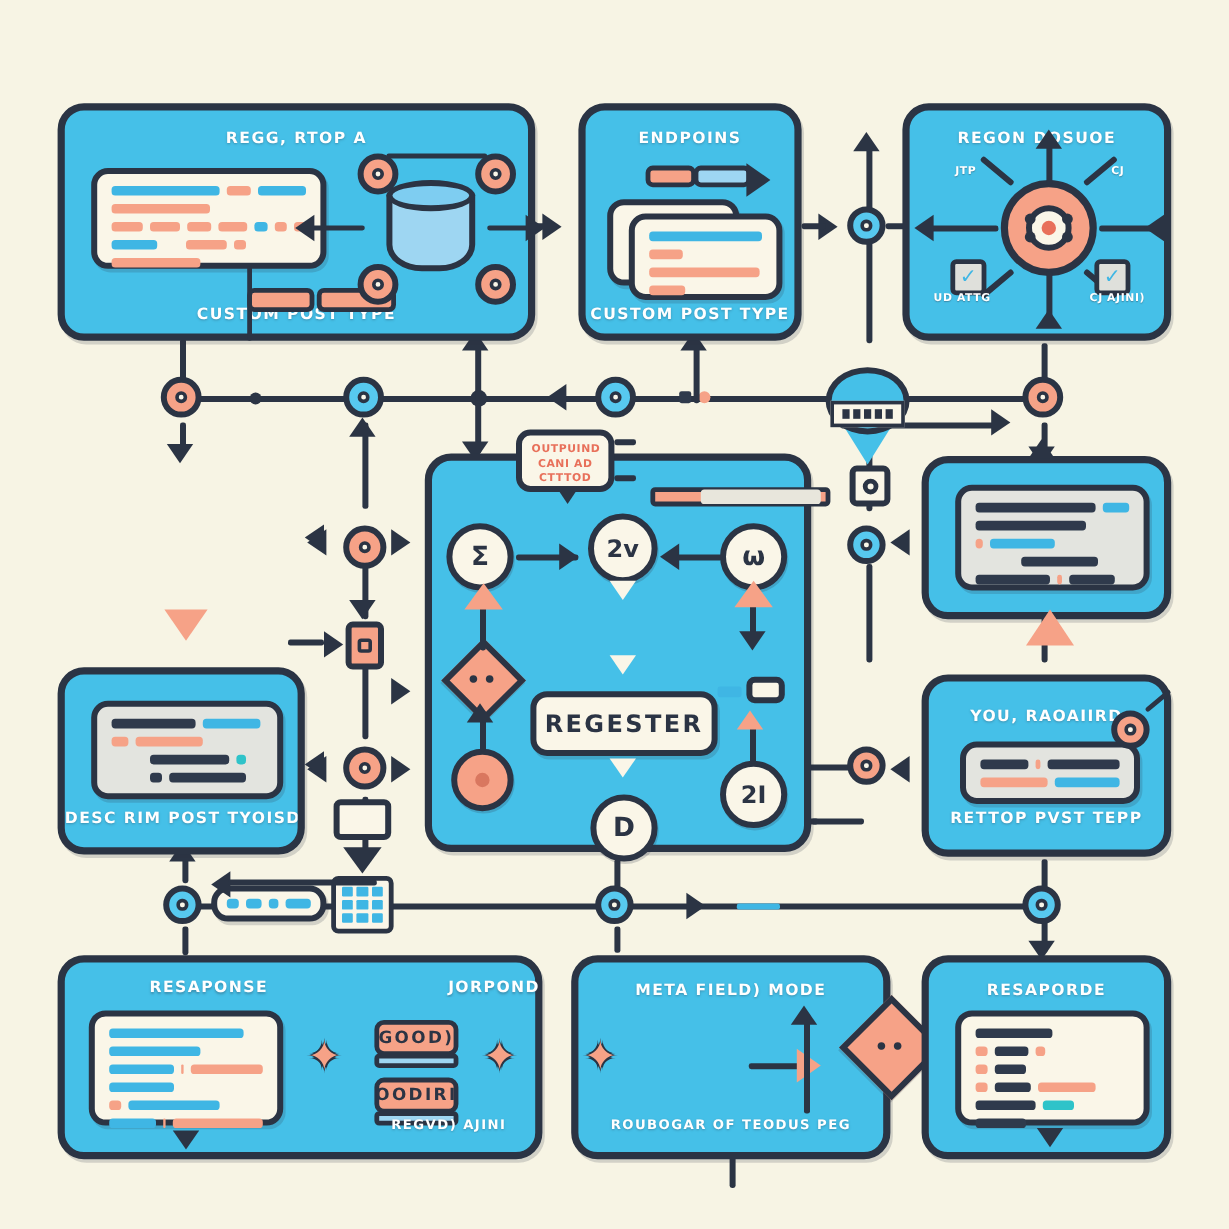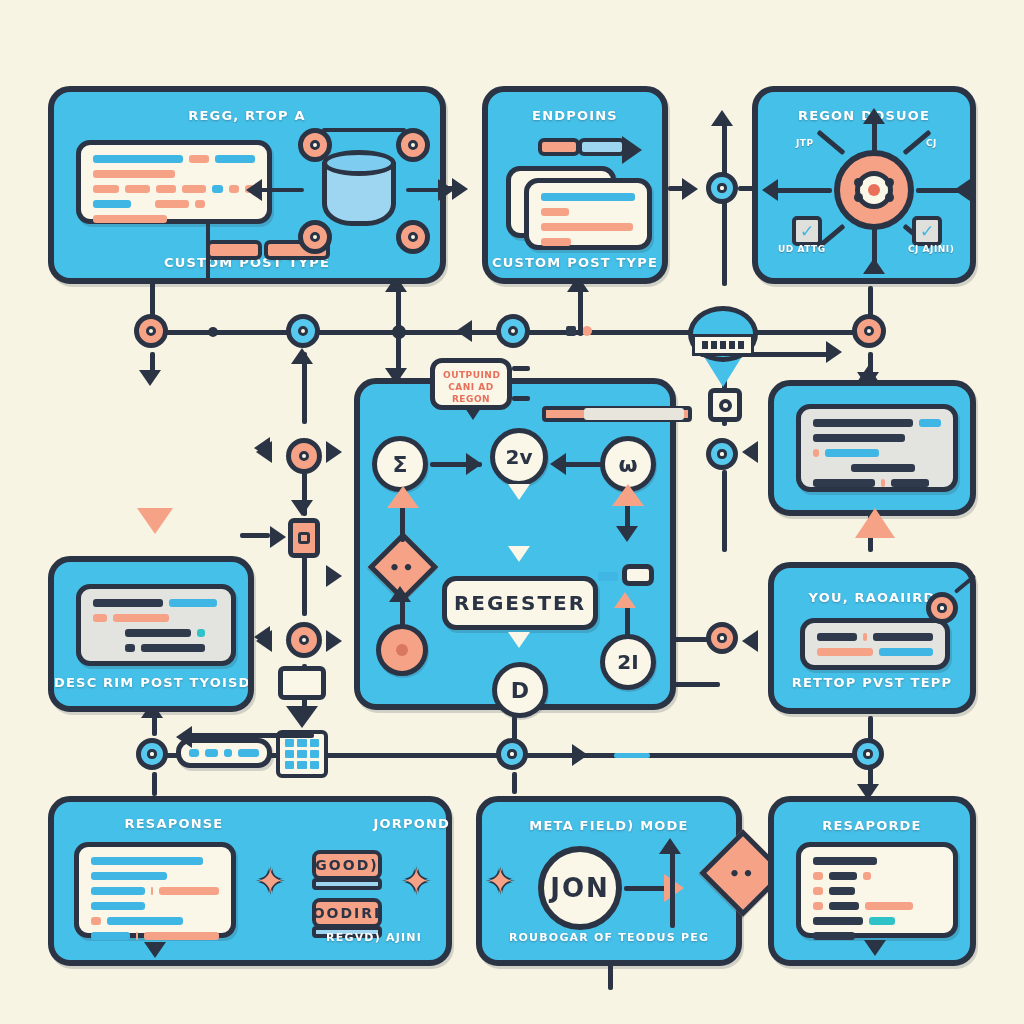--- a/index.html
+++ b/index.html
@@ -495,21 +495,21 @@
     <div class="ln-h blue" style="left:238px;top:188px;width:20px;height:9px;"></div>
     <div class="boxnode" style="left:262px;top:180px;width:32px;height:22px;background:#faf6e8;border-radius:7px;"></div>
 
     <div class="bar" style="left:182px;top:22px;width:150px;height:16px;border-radius:4px;"></div>
     <div class="bar cream" style="left:224px;top:24px;width:100px;height:12px;border-width:0;border-radius:3px;background:#e8e6dc;"></div>
   </div>
 
   <div class="callout" style="left:430px;top:358px;width:82px;height:52px;">
     <div>OUTPUIND</div>
     <div>CANI AD</div>
-    <div>REGON</div>
+    <div>CTTTOD</div>
     <div class="tip"></div>
   </div>
   <div class="ln-h" style="left:512px;top:366px;width:18px;"></div>
   <div class="ln-h" style="left:512px;top:396px;width:18px;"></div>
 
   <div class="panel" style="left:768px;top:380px;width:208px;height:136px;">
     <div class="card grey" style="left:22px;top:18px;width:162px;height:88px;">
       <div class="ln">
           <span class="seg c-dark" style="width:100px;"></span>
           <span class="seg c-blue" style="width:22px;"></span>
@@ -596,21 +596,20 @@
     <div class="bar blue" style="left:258px;top:124px;width:70px;height:12px;border-radius:4px;"></div>
 
     <div class="pfoot" style="left:230px;width:180px;bottom:16px;font-size:11px;">REGVD) AJINI</div>
 
     <div class="sparkle" style="left:348px;top:62px;">✦</div>
     <div class="arr arr-d" style="left:90px;top:140px;border-top-color:#2b3444;"></div>
   </div>
 
   <div class="panel" style="left:476px;top:796px;width:266px;height:170px;">
     <div class="ptitle" style="top:16px;">META FIELD) MODE</div>
-    <div class="bigcirc" style="left:56px;top:44px;width:84px;height:84px;">JON</div>
     <div class="pfoot" style="bottom:16px;font-size:11px;">ROUBOGAR OF TEODUS PEG</div>
     <div class="ln-h" style="left:142px;top:84px;width:48px;"></div>
     <div class="arr arr-r salmon" style="left:182px;top:72px;border-top-width:14px;border-bottom-width:14px;border-left-width:20px;"></div>
     <div class="ln-v" style="left:188px;top:48px;height:78px;"></div>
     <div class="arr arr-u" style="left:177px;top:36px;"></div>
     <div class="sparkle" style="left:4px;top:62px;">✦</div>
   </div>
   <div class="diamond" style="left:712px;top:842px;width:62px;height:62px;">
     <span class="dots">••</span>
   </div>

